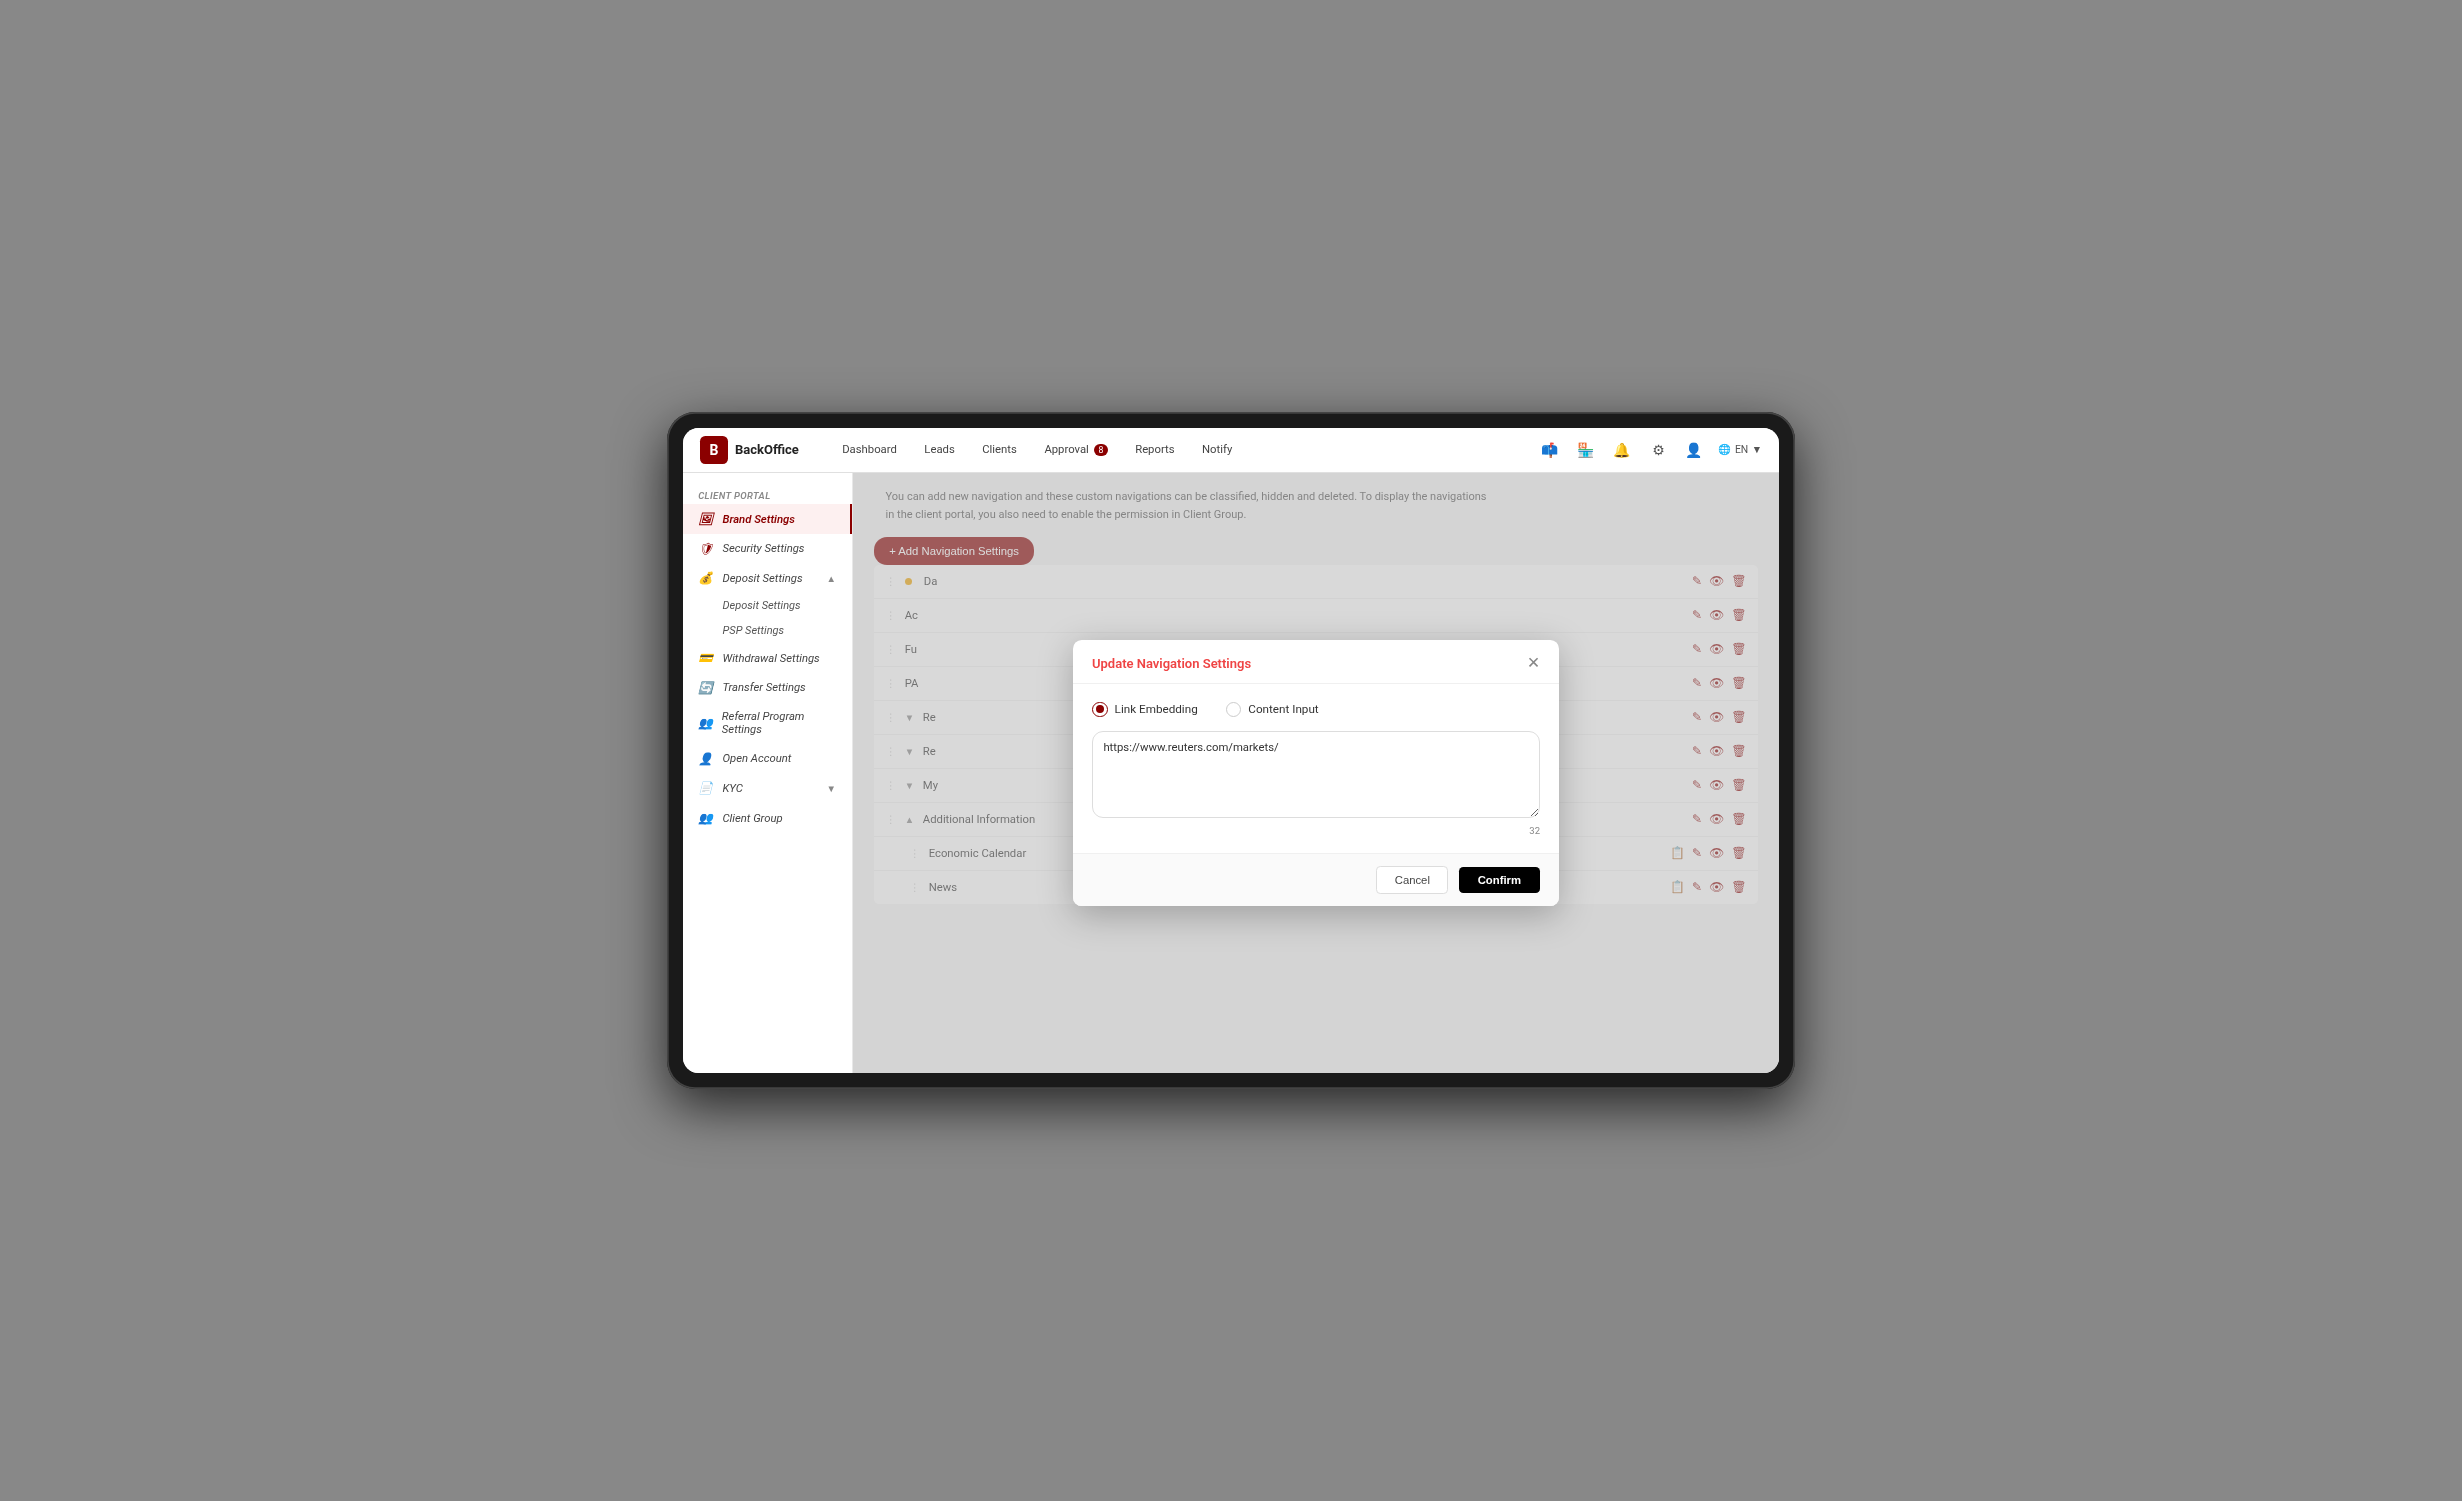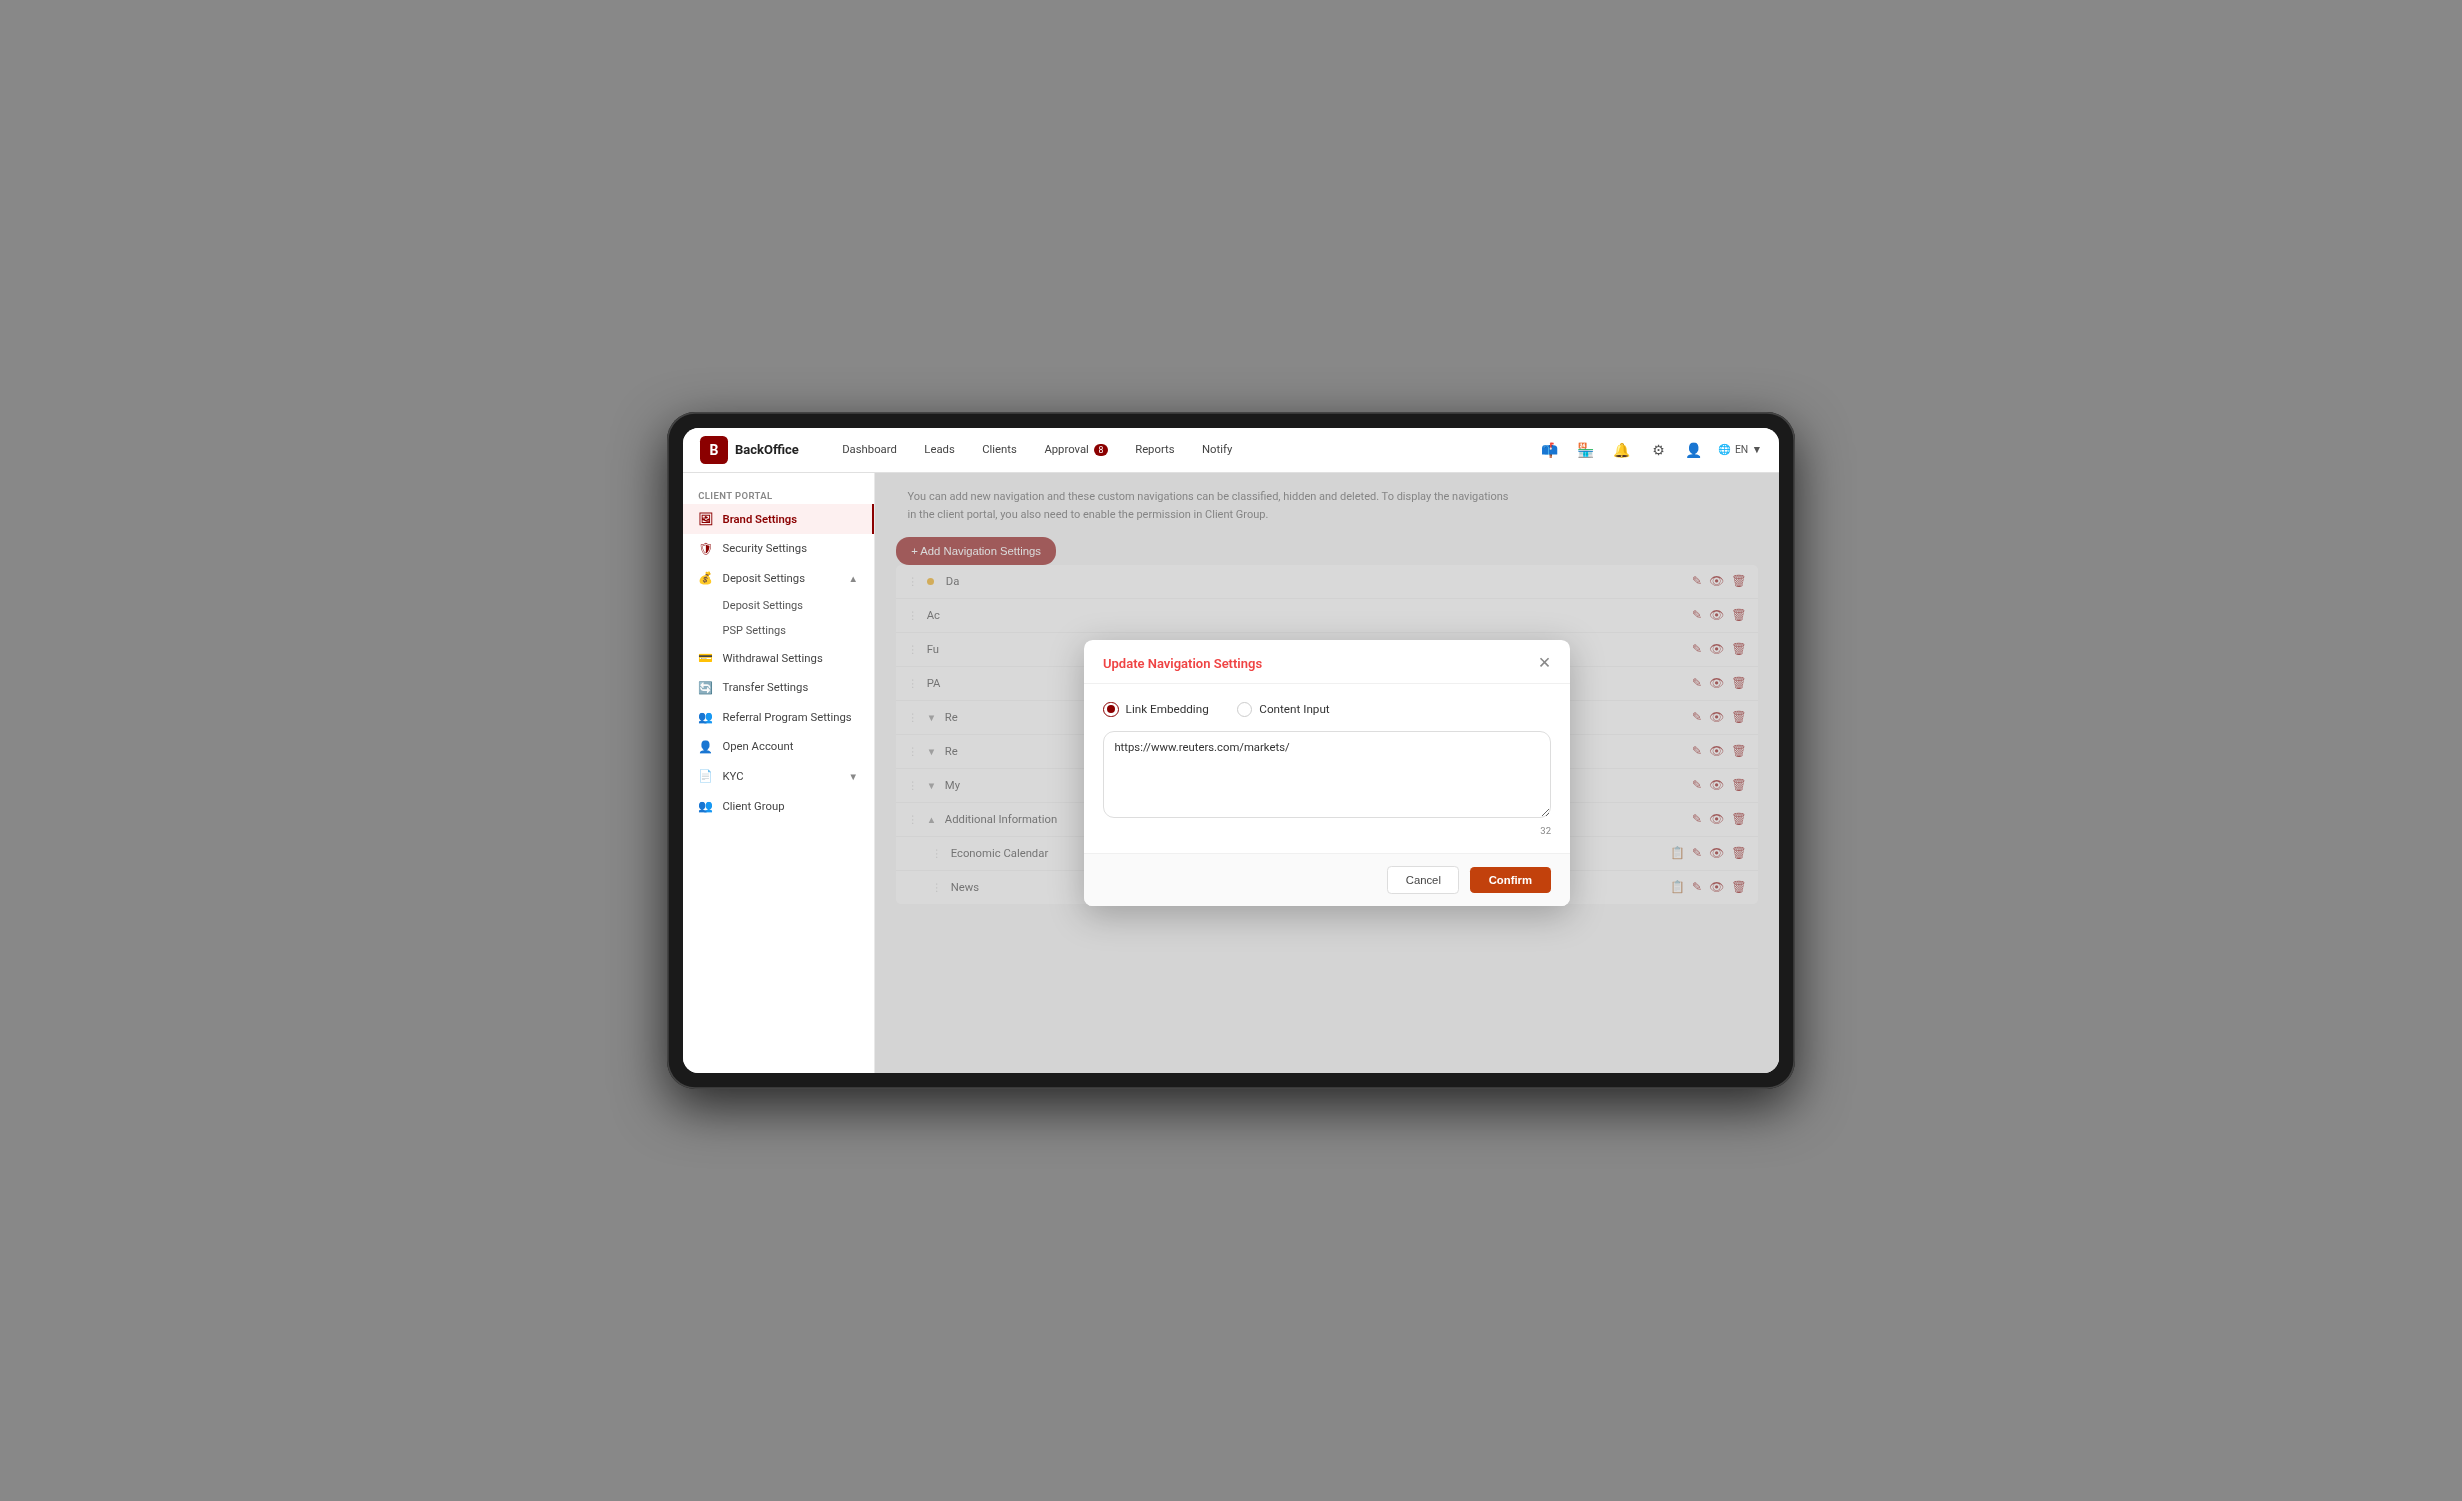--- a/index.html
+++ b/index.html
@@ -112,26 +112,27 @@
       cursor: pointer;
     }
     
     .main-layout {
       display: flex;
       flex: 1;
       overflow: hidden;
     }
     
     .sidebar {
-      width: 192px;
+      width: 170px;
       background: #fff;
       border-right: 0.9px solid #e8e8e8;
       padding: 10.4px 0;
       overflow-y: auto;
       flex-shrink: 0;
+      font-style: italic;
     }
     .sidebar-section-title {
       font-size: 9.5px;
       color: #888;
       padding: 7px 15.6px 3.5px;
       font-weight: 600;
       text-transform: uppercase;
       letter-spacing: 0.4px;
     }
     .sidebar-item {
@@ -342,21 +343,21 @@
       background: #fff;
       border: 0.9px solid #ddd;
       color: #444;
       padding: 7px 17.4px;
       border-radius: 4.3px;
       font-size: 11.3px;
       cursor: pointer;
       margin-left: 23px;
     }
     .btn-confirm {
-      background: #c2410c;
+      background: #000000;
       color: #fff;
       border: none;
       padding: 7px 19px;
       border-radius: 4.3px;
       font-size: 11.3px;
       font-weight: 600;
       cursor: pointer;
     }
   </style>
 </head>

